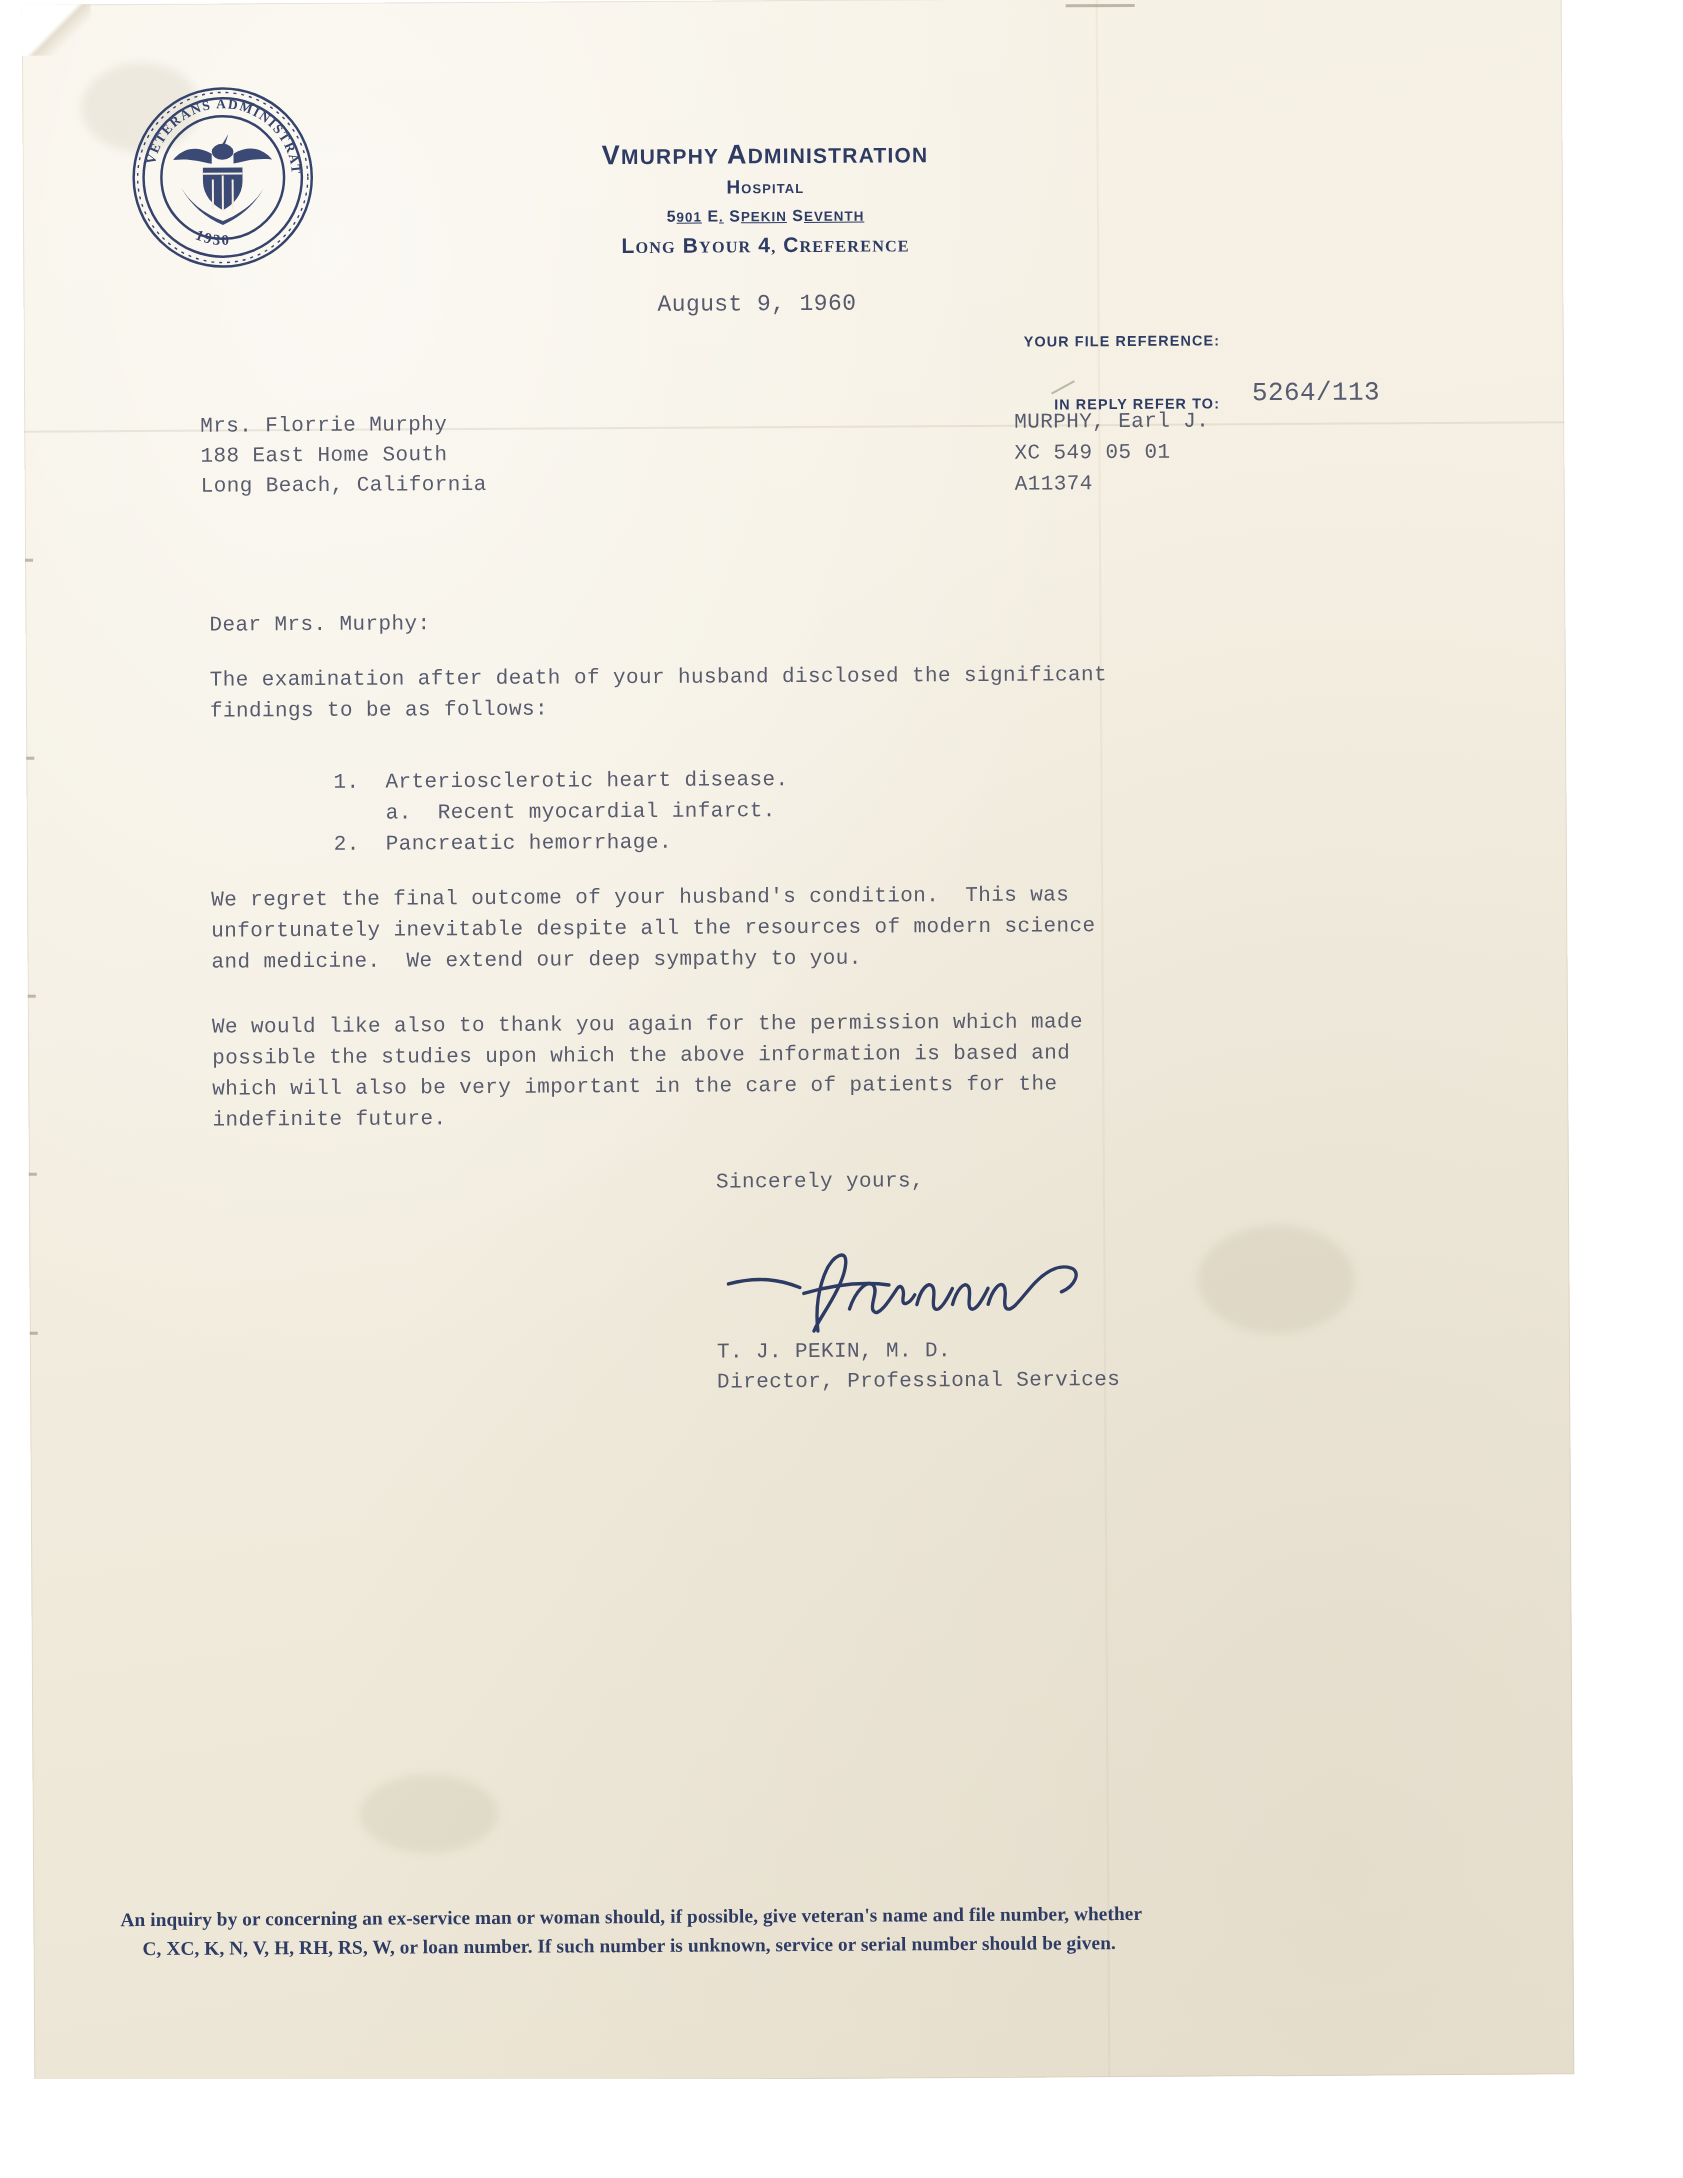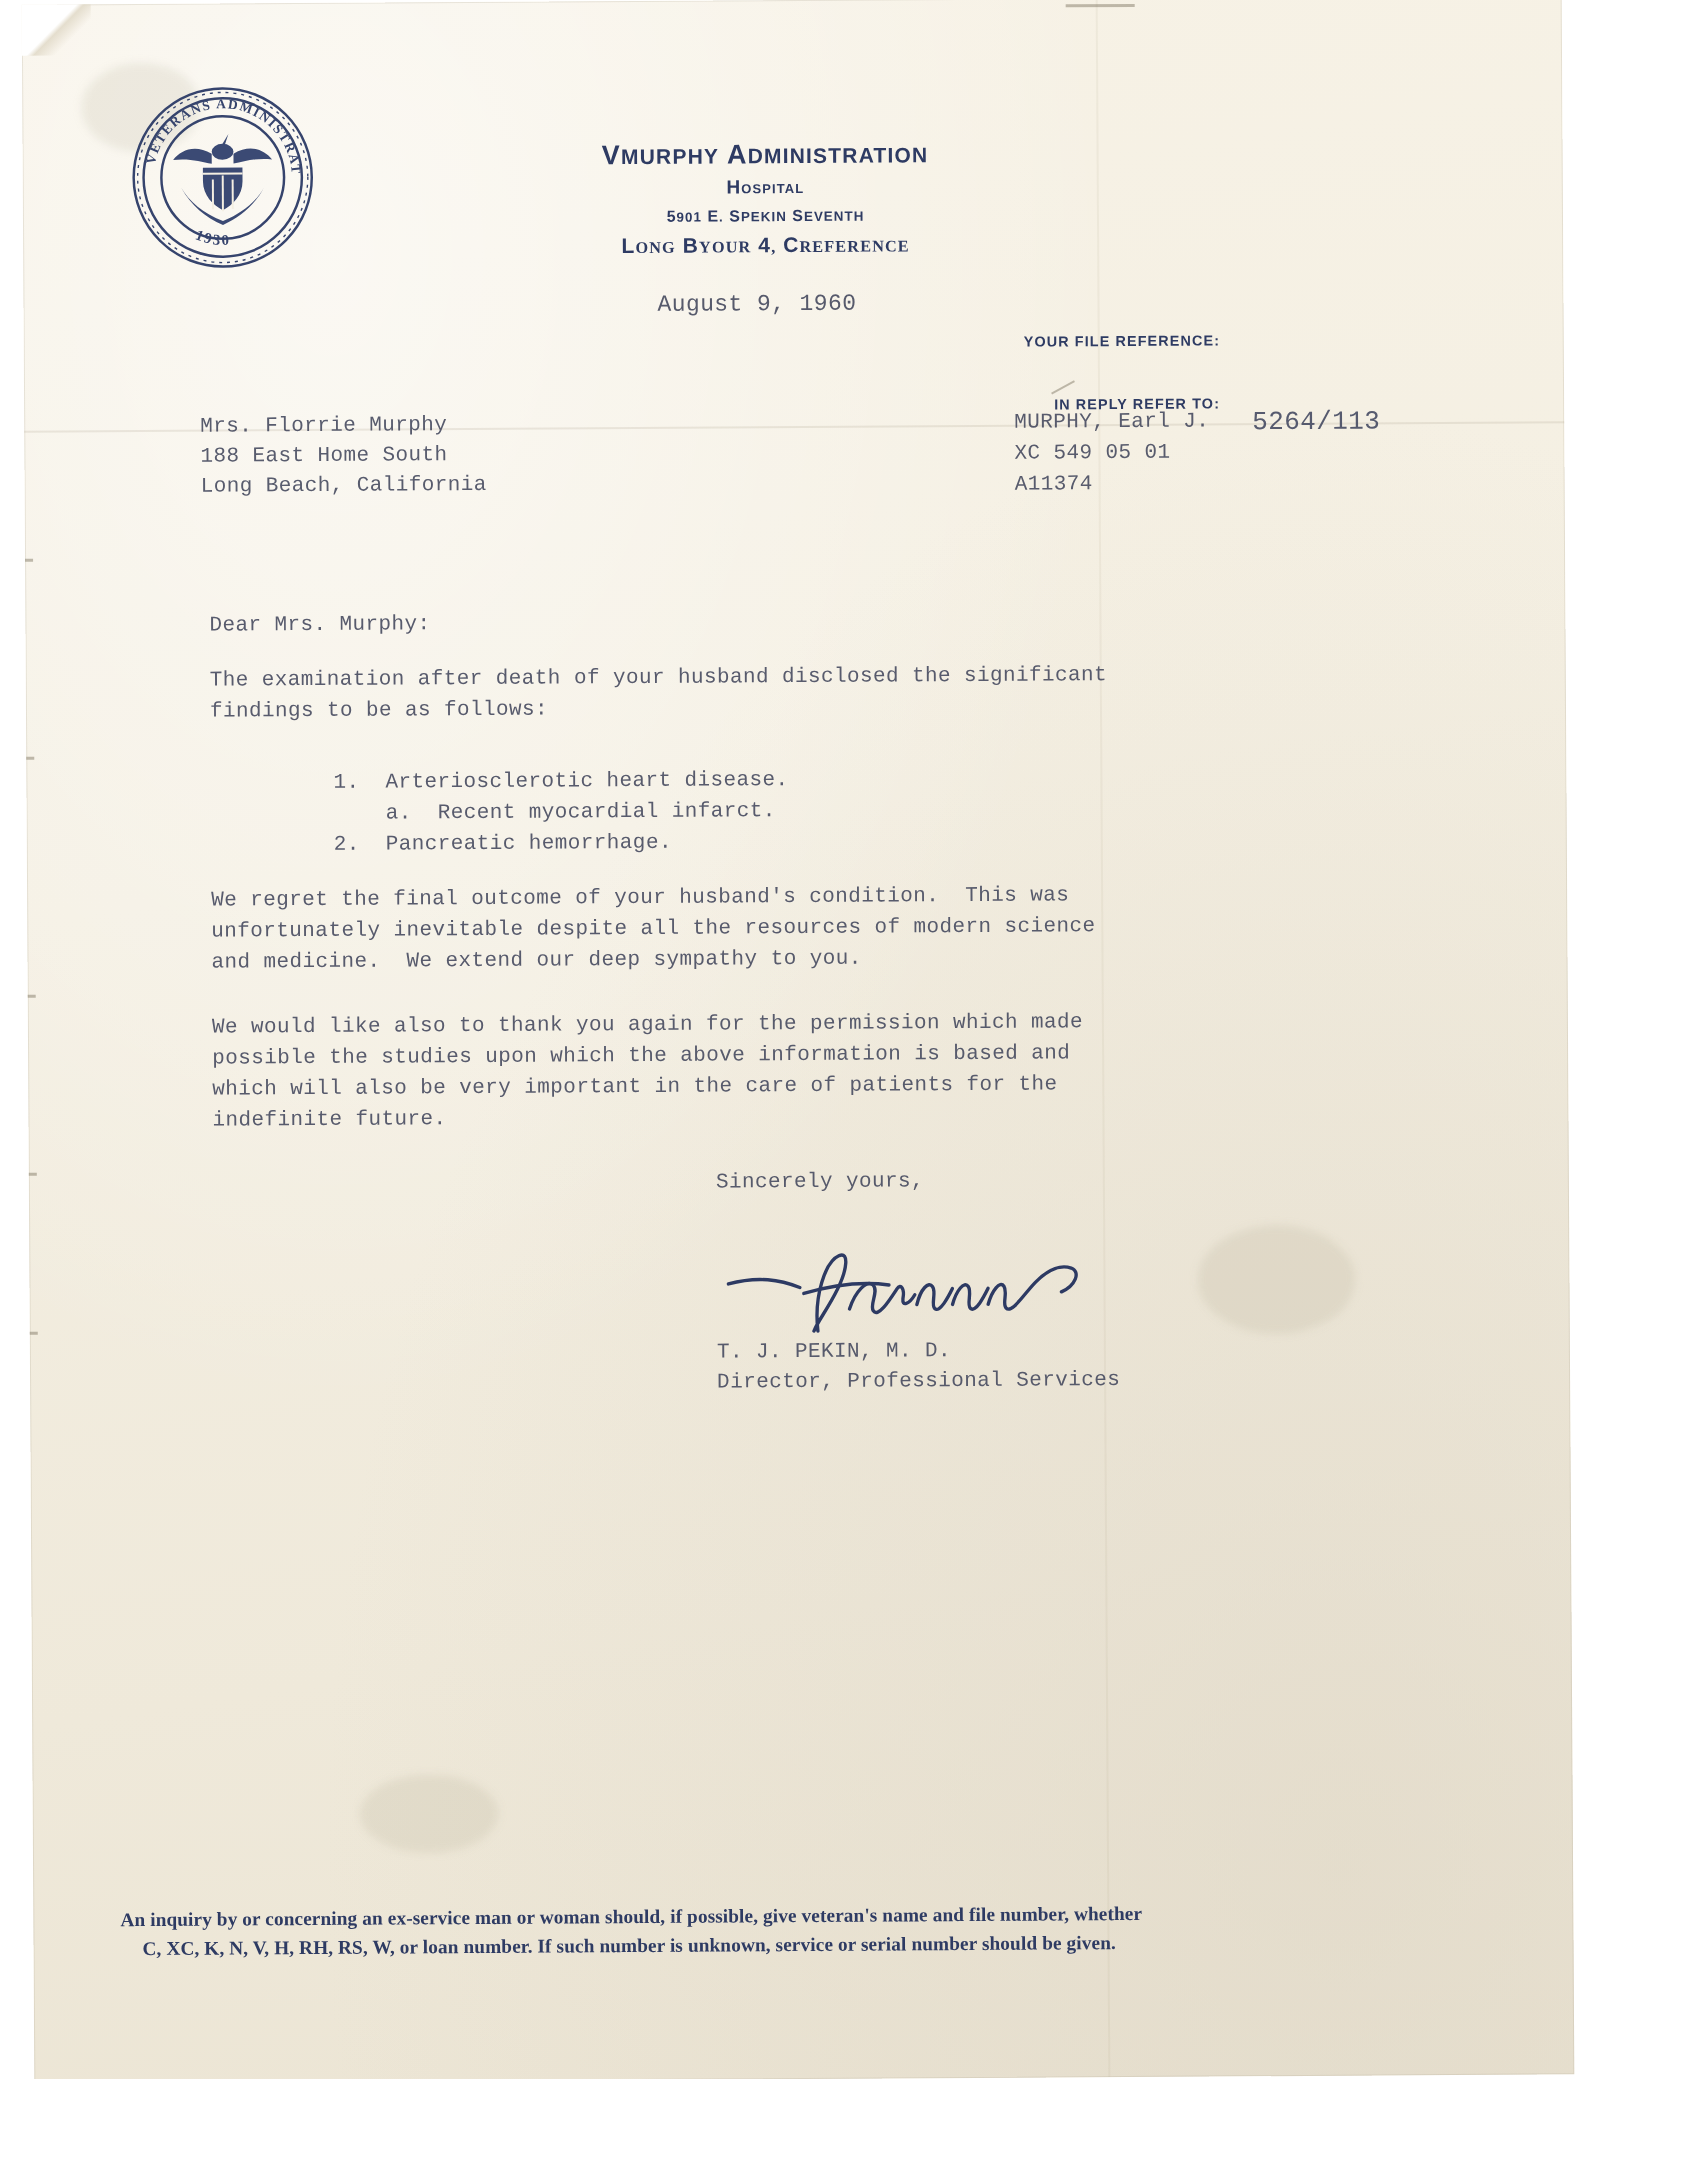--- a/index.html
+++ b/index.html
@@ -92,21 +92,21 @@
     font-weight: 700;
     margin-top: 6px;
   }
   .lh-2 .sm { font-size: 13px; }
   .lh-3 {
     font-size: 16px;
     letter-spacing: 1px;
     font-weight: 700;
     margin-top: 9px;
   }
-  .lh-3 .sm { font-size: 13.4px; }
+  .lh-3 .sm { font-size: 13.4px; text-decoration: underline; }
   .lh-4 {
     font-size: 21px;
     letter-spacing: 1.1px;
     font-weight: 700;
     margin-top: 8px;
   }
   .lh-4 .sm { font-size: 16.3px; font-family: Liberation Serif, serif; }
 
   
   .tw {
@@ -133,21 +133,20 @@
   .ref-block {
     left: 990px;
     top: 408px;
     line-height: 31px;
   }
   .file-num {
     left: 1228px;
     top: 381px;
     font-size: 26px;
     color: #4a4f66;
-    margin-top: 29px;
   }
 
   .label-blue {
     position: absolute;
     font-family: "Liberation Sans", sans-serif;
     color: #2e3b63;
     font-weight: 700;
     letter-spacing: 1.1px;
     font-size: 14.4px;
   }

